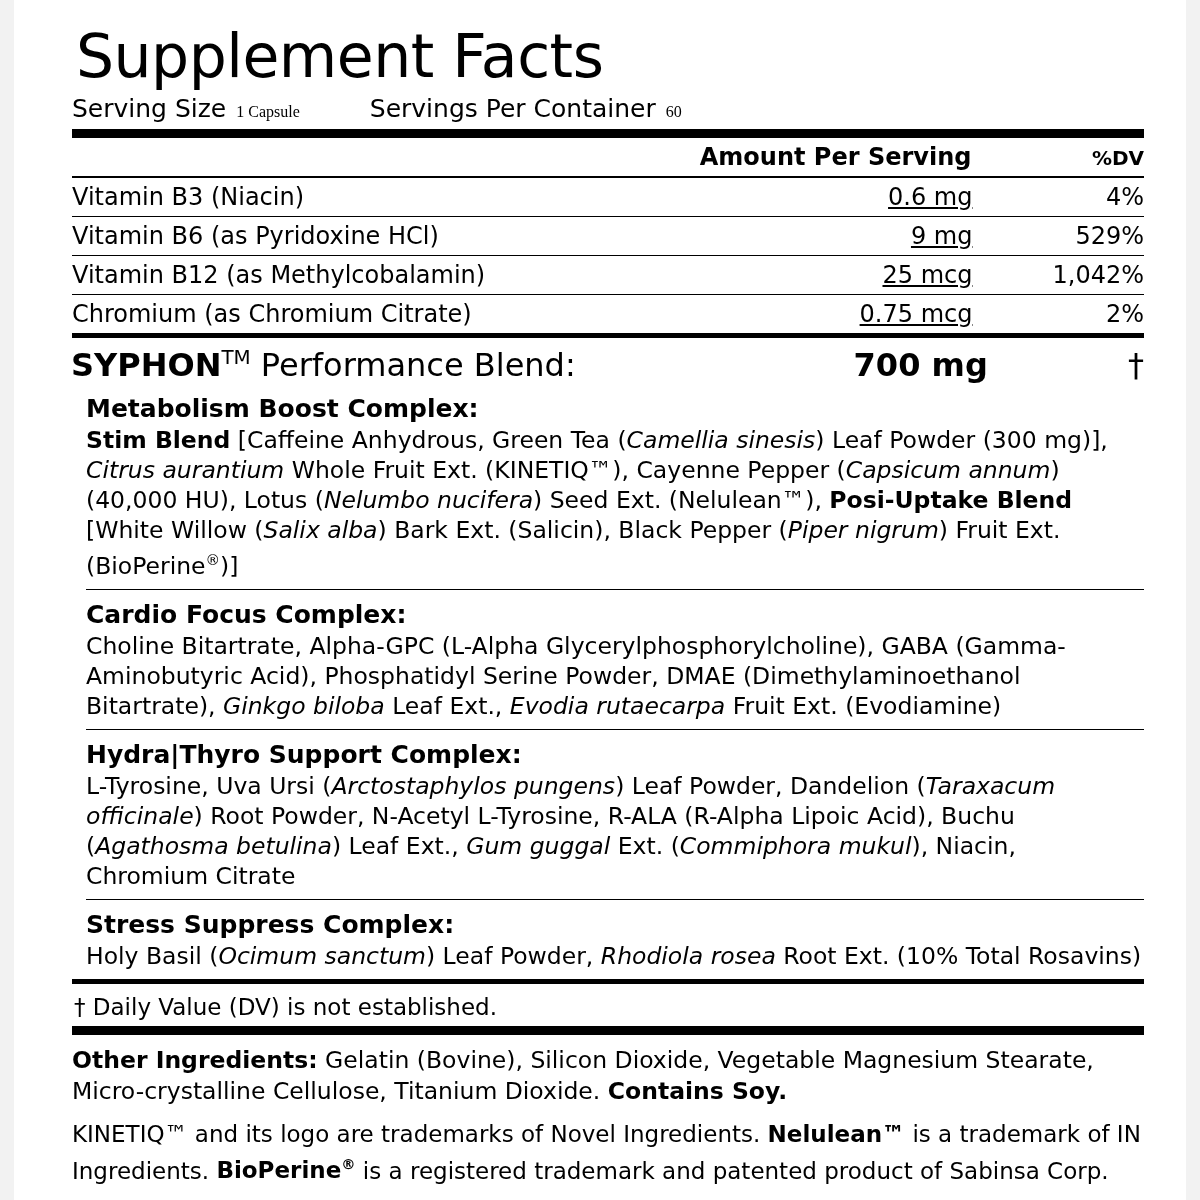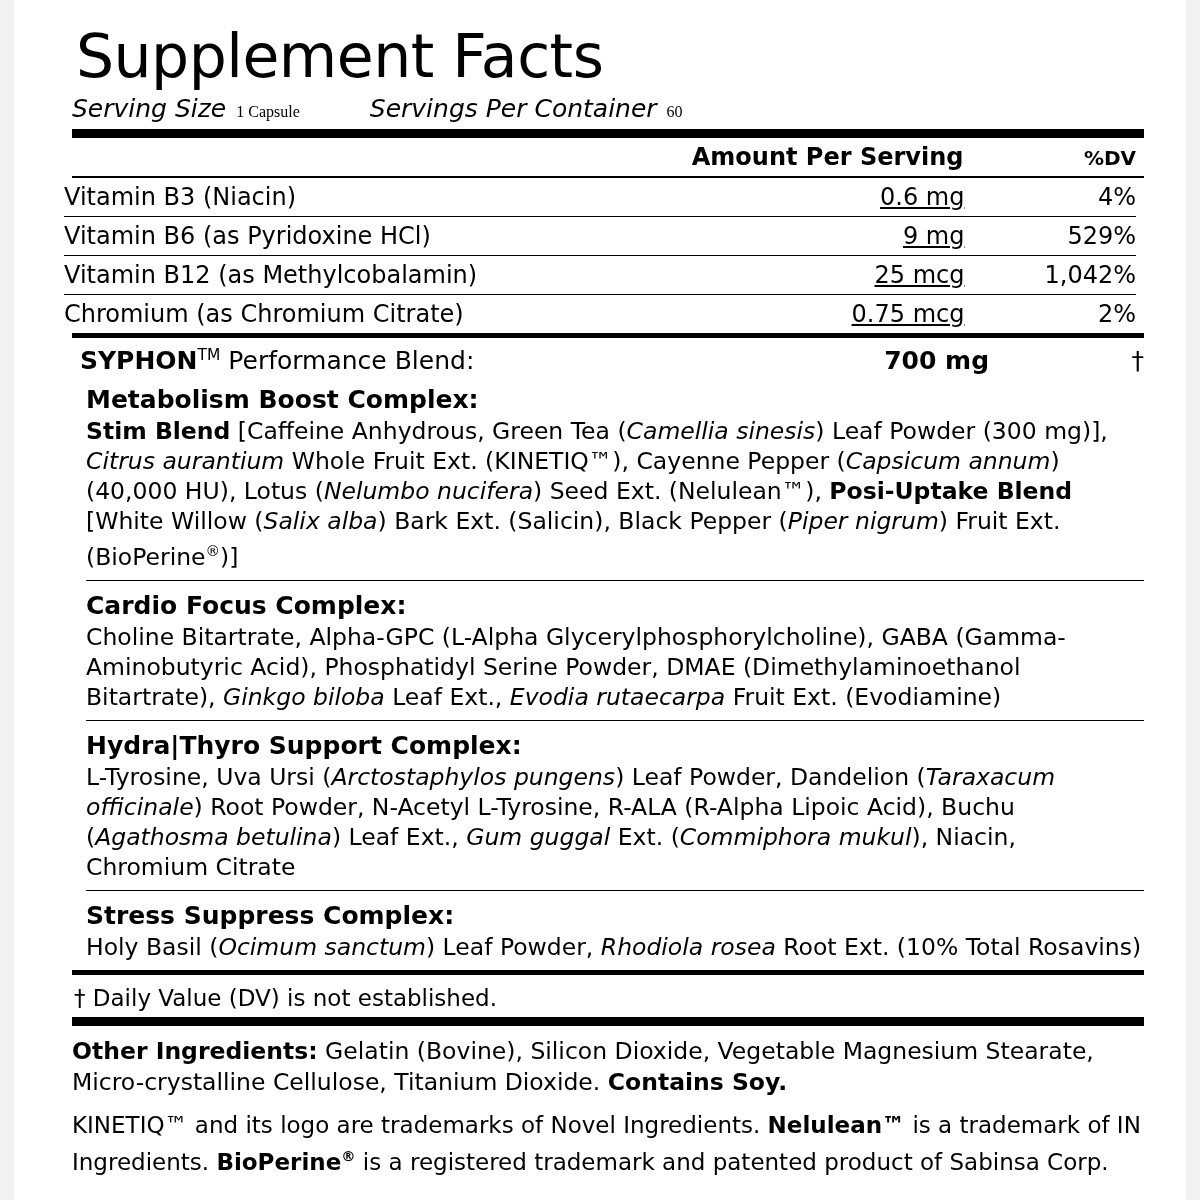--- a/index.html
+++ b/index.html
@@ -40,21 +40,21 @@
     margin: 6px 0 2px 14px;
     font-family: "DejaVu Sans", sans-serif;
   }
 
   .serving-row {
     display: flex;
     align-items: baseline;
     margin: 6px 0 6px 10px;
     font-size: 25px;
   }
-  .serving-label { font-weight: 400; font-style: italic; }
+  .serving-label { font-weight: 400; }
   .serving-value { font-size: 16px; margin-left: 10px; font-family: Liberation Serif, serif; }
   .serving-gap { width: 70px; }
 
   .rule-thick {
     border-top: 9px solid #000;
     margin: 6px 0 0 10px;
   }
   .rule-medium {
     border-top: 5px solid #000;
     margin: 0 0 0 10px;
@@ -63,21 +63,21 @@
     border-top: 2px solid #000;
     margin: 0 0 0 10px;
   }
   .rule-hair {
     border-top: 1.5px solid #000;
     margin: 0 0 0 24px;
   }
 
   table.facts {
     width: calc(100% - 10px);
-    margin-left: 2px;
+    margin-left: 10px;
     border-collapse: collapse;
     font-size: 24px;
   }
   table.facts td, table.facts th {
     padding: 5px 0 5px 0;
     vertical-align: baseline;
   }
   .hdr-amount {
     text-align: right;
     font-weight: bold;
@@ -90,22 +90,22 @@
     font-size: 20px;
   }
   .nutrient-name { text-align: left; width: 56%; }
   .nutrient-amt { text-align: right; width: 28%; padding-right: 6px; text-decoration: underline; }
   .nutrient-dv { text-align: right; width: 16%; }
   tr.bordered td { border-bottom: 1.5px solid #000; }
 
   .blend-row {
     display: flex;
     align-items: baseline;
-    margin: 8px 0 4px 18px;
-    font-size: 25px;
+    margin: 8px 0 4px 9px;
+    font-size: 32px;
   }
   .blend-name { flex: 1; }
   .blend-name b { font-weight: bold; }
   .blend-amt { width: 28%; text-align: right; font-weight: bold; padding-right: 6px; }
   .blend-dv { width: 14%; text-align: right; }
 
   .complex {
     margin: 10px 0 6px 24px;
   }
   .complex-title {

